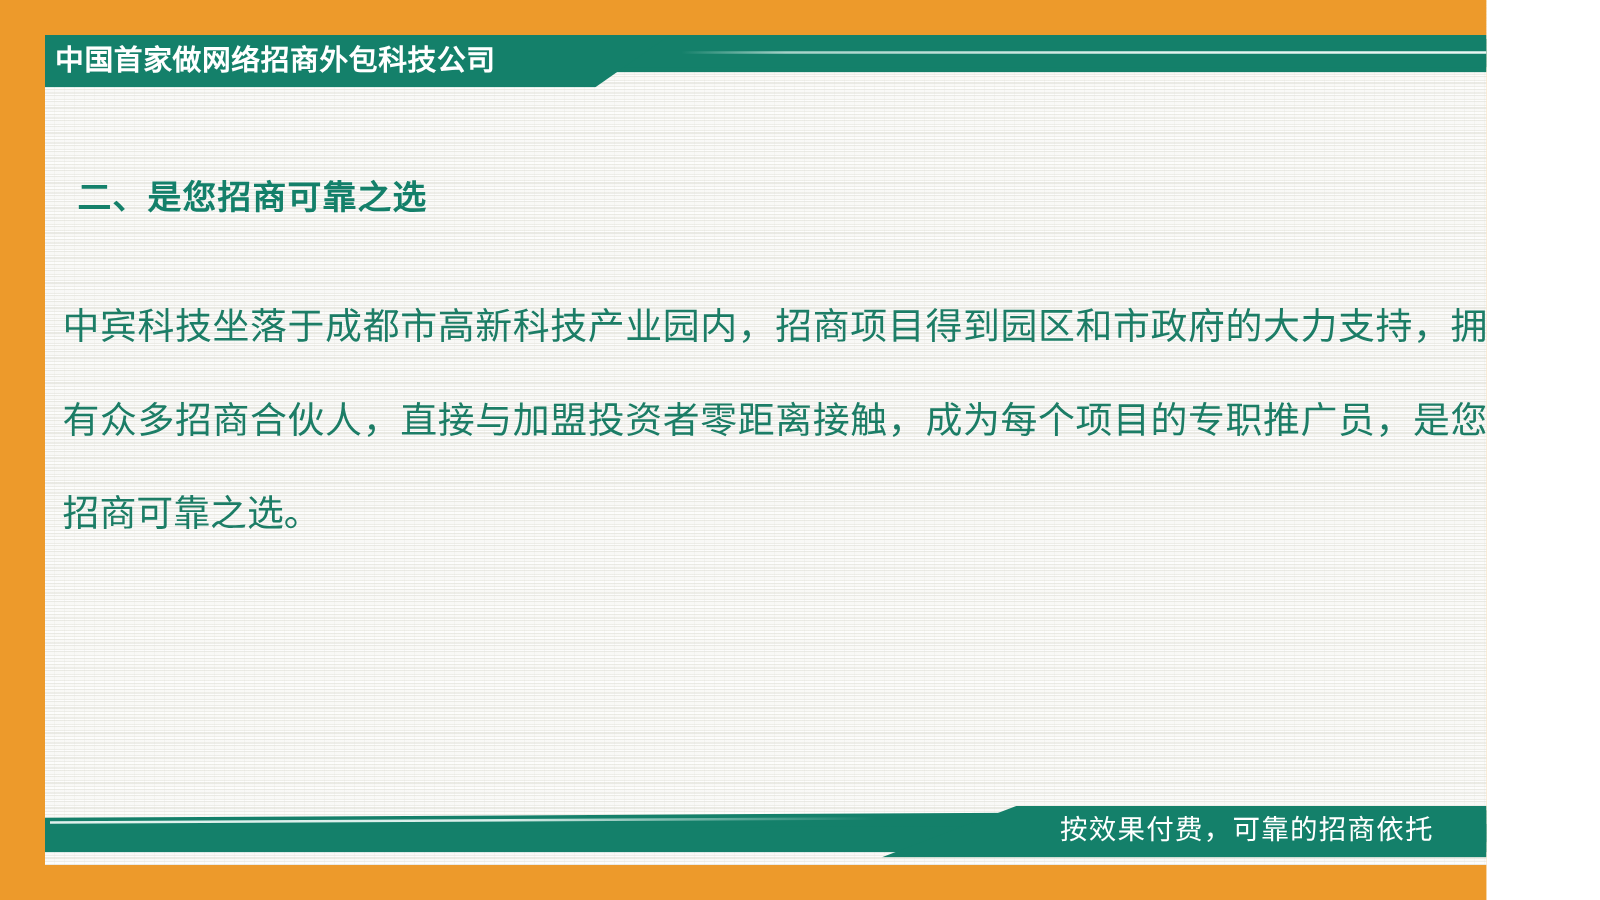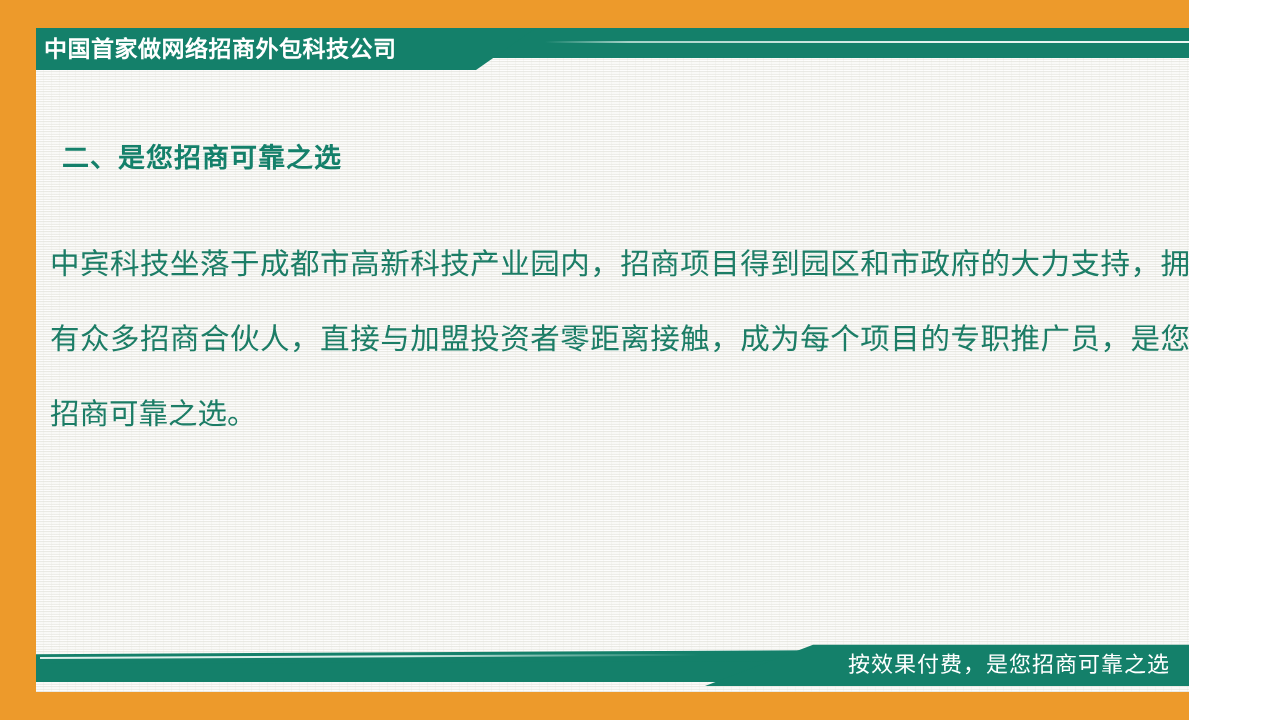--- a/index.html
+++ b/index.html
@@ -134,21 +134,21 @@
     left: 50px;
     top: 226px;
     width: 1140px;
     color: #1C7D66;
     font-size: 29.5px;
     line-height: 75px;
     text-align: justify;
     text-align-last: left;
     letter-spacing: 0px;
     z-index: 5;
-    font-family: Liberation Sans, sans-serif;
+    font-family: Liberation Mono, monospace;
   }
 
   
   .footer-bar {
     position: absolute;
     left: 36px;
     top: 648px;
     width: 1209px;
     height: 26px;
     background: #14806A;
@@ -254,20 +254,20 @@
 
   <div class="section-heading">二、是您招商可靠之选</div>
 
   <div class="body-text">中宾科技坐落于成都市高新科技产业园内，招商项目得到园区和市政府的大力支持，拥有众多招商合伙人，直接与加盟投资者零距离接触，成为每个项目的专职推广员，是您招商可靠之选。</div>
 
   <div class="footer-bar"></div>
   <div class="footer-bar-lower"></div>
   <div class="footer-hairline"></div>
   <div class="footer-right"></div>
 
-  <div class="footer-text">按效果付费，是您招商可靠之选</div>
+  <div class="footer-text">按效果付费，可靠的招商依托</div>
 
   <div class="top-strip"></div>
   <div class="left-strip"></div>
   <div class="right-strip"></div>
   <div class="bottom-strip"></div>
 
 </div>
 
 </body></html>

